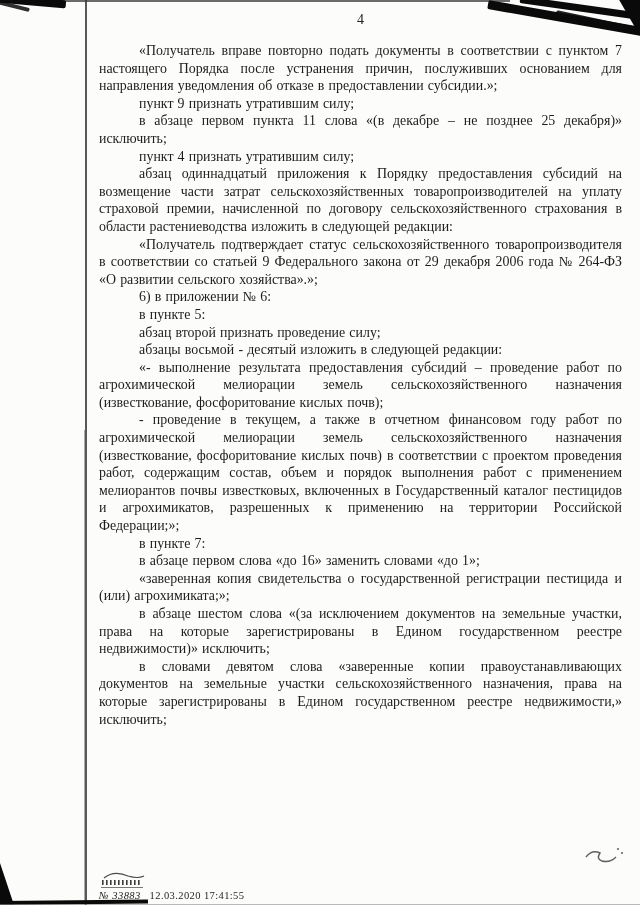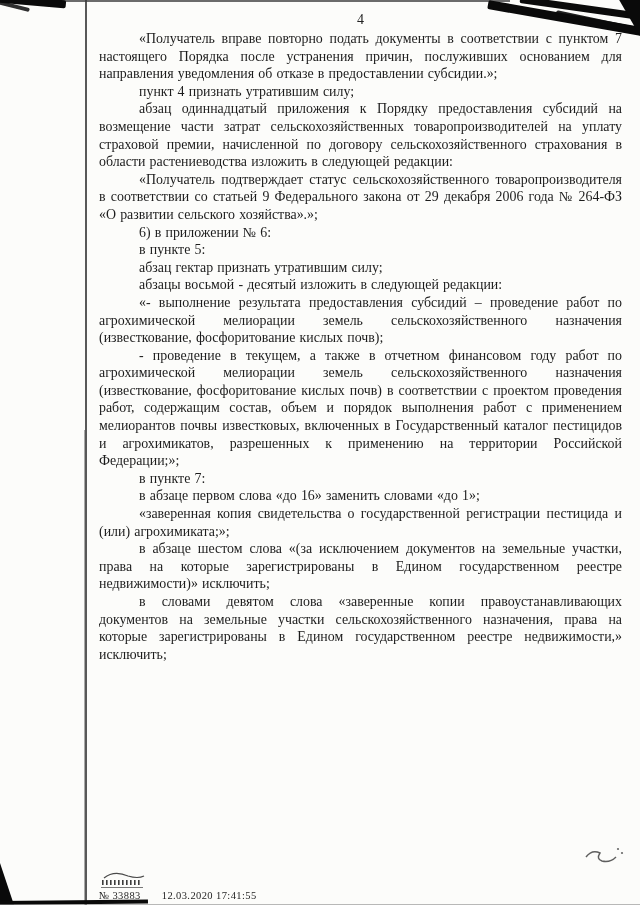--- a/index.html
+++ b/index.html
@@ -7,35 +7,35 @@
   .page {
     position:relative; width:640px; height:905px;
     background:#fcfcfa;
     font-family:"Liberation Serif","DejaVu Serif",serif;
     color:#1c1c1c; overflow:hidden;
   }
 
   
   .content { position:absolute; left:99px; top:12px; width:523px; }
   .page-number { text-align:center; font-size:14px; color:#222; }
-  .body-text { margin-top:2px; }
+  .body-text { margin-top:14px; }
   .para {
     font-size:13.9px; line-height:17.6px;
     text-align:justify; text-indent:40px;
     word-spacing:0.05em;
   }
 
   
   .stamp { position:absolute; left:98px; top:872px; width:56px; height:18px; }
   .reg-line {
     position:absolute; left:99px; top:890px;
     font-size:10.5px; letter-spacing:0.4px; color:#1f1f1f;
     font-family:"Liberation Serif","DejaVu Serif",serif;
   }
-  .reg-line .regnum { margin-right:18px; }
+  .reg-line .regnum { font-style:italic; margin-right:6px; }
 
   
   .art { position:absolute; background:#0a0a0a; pointer-events:none; }
   .art-top-edge { left:40px; top:0; width:470px; height:1.5px; background:#2d2d2d; opacity:.7; }
   .art-top-left-1 { left:-12px; top:-3px; width:78px; height:8px; transform:rotate(5deg); border-radius:2px; }
   .art-top-left-2 { left:-4px; top:4px; width:34px; height:4px; transform:rotate(14deg); border-radius:2px; opacity:.85; }
   .art-top-right-1 { left:488px; top:0px; width:168px; height:9px; transform:rotate(10deg); transform-origin:left center; border-radius:2px; }
   .art-top-right-2 { left:520px; top:-4px; width:140px; height:7px; transform:rotate(8deg); transform-origin:left center; border-radius:2px; }
   .art-top-right-3 { left:556px; top:10px; width:108px; height:6px; transform:rotate(12deg); transform-origin:left center; border-radius:2px; opacity:.9; }
   .art-top-right-corner { left:614px; top:0; width:26px; height:36px; clip-path:polygon(20% 0,100% 0,100% 100%); }
@@ -65,33 +65,35 @@
   <div class="art art-bottom-left-corner"></div>
   <div class="art art-bottom-strip"></div>
   <div class="art art-bottom-edge"></div>
 
   <div class="content">
     <div class="page-number">4</div>
     <div class="body-text">
 
         <p class="para">«Получатель вправе повторно подать документы в соответствии с пунктом 7 настоящего Порядка после устранения причин, послуживших основанием для направления уведомления об отказе в предоставлении субсидии.»;</p>
 
+        <p class="para">пункт 9 признать утратившим силу;</p>
 
+        <p class="para">в абзаце первом пункта 11 слова «(в декабре – не позднее 25 декабря)» исключить;</p>
 
         <p class="para">пункт 4 признать утратившим силу;</p>
 
         <p class="para">абзац одиннадцатый приложения к Порядку предоставления субсидий на возмещение части затрат сельскохозяйственных товаропроизводителей на уплату страховой премии, начисленной по договору сельскохозяйственного страхования в области растениеводства изложить в следующей редакции:</p>
 
         <p class="para">«Получатель подтверждает статус сельскохозяйственного товаропроизводителя в соответствии со статьей 9 Федерального закона от 29 декабря 2006 года № 264-ФЗ «О развитии сельского хозяйства».»;</p>
 
         <p class="para">6) в приложении № 6:</p>
 
         <p class="para">в пункте 5:</p>
 
-        <p class="para">абзац гектар признать утратившим силу;</p>
+        <p class="para">абзац второй признать проведение силу;</p>
 
         <p class="para">абзацы восьмой - десятый изложить в следующей редакции:</p>
 
         <p class="para">«- выполнение результата предоставления субсидий – проведение работ по агрохимической мелиорации земель сельскохозяйственного назначения (известкование, фосфоритование кислых почв);</p>
 
 
         <p class="para">- проведение в текущем, а также в отчетном финансовом году работ по агрохимической мелиорации земель сельскохозяйственного назначения (известкование, фосфоритование кислых почв) в соответствии с проектом проведения работ, содержащим состав, объем и порядок выполнения работ с применением мелиорантов почвы известковых, включенных в Государственный каталог пестицидов и агрохимикатов, разрешенных к применению на территории Российской Федерации;»;</p>
 
         <p class="para">в пункте 7:</p>
 

